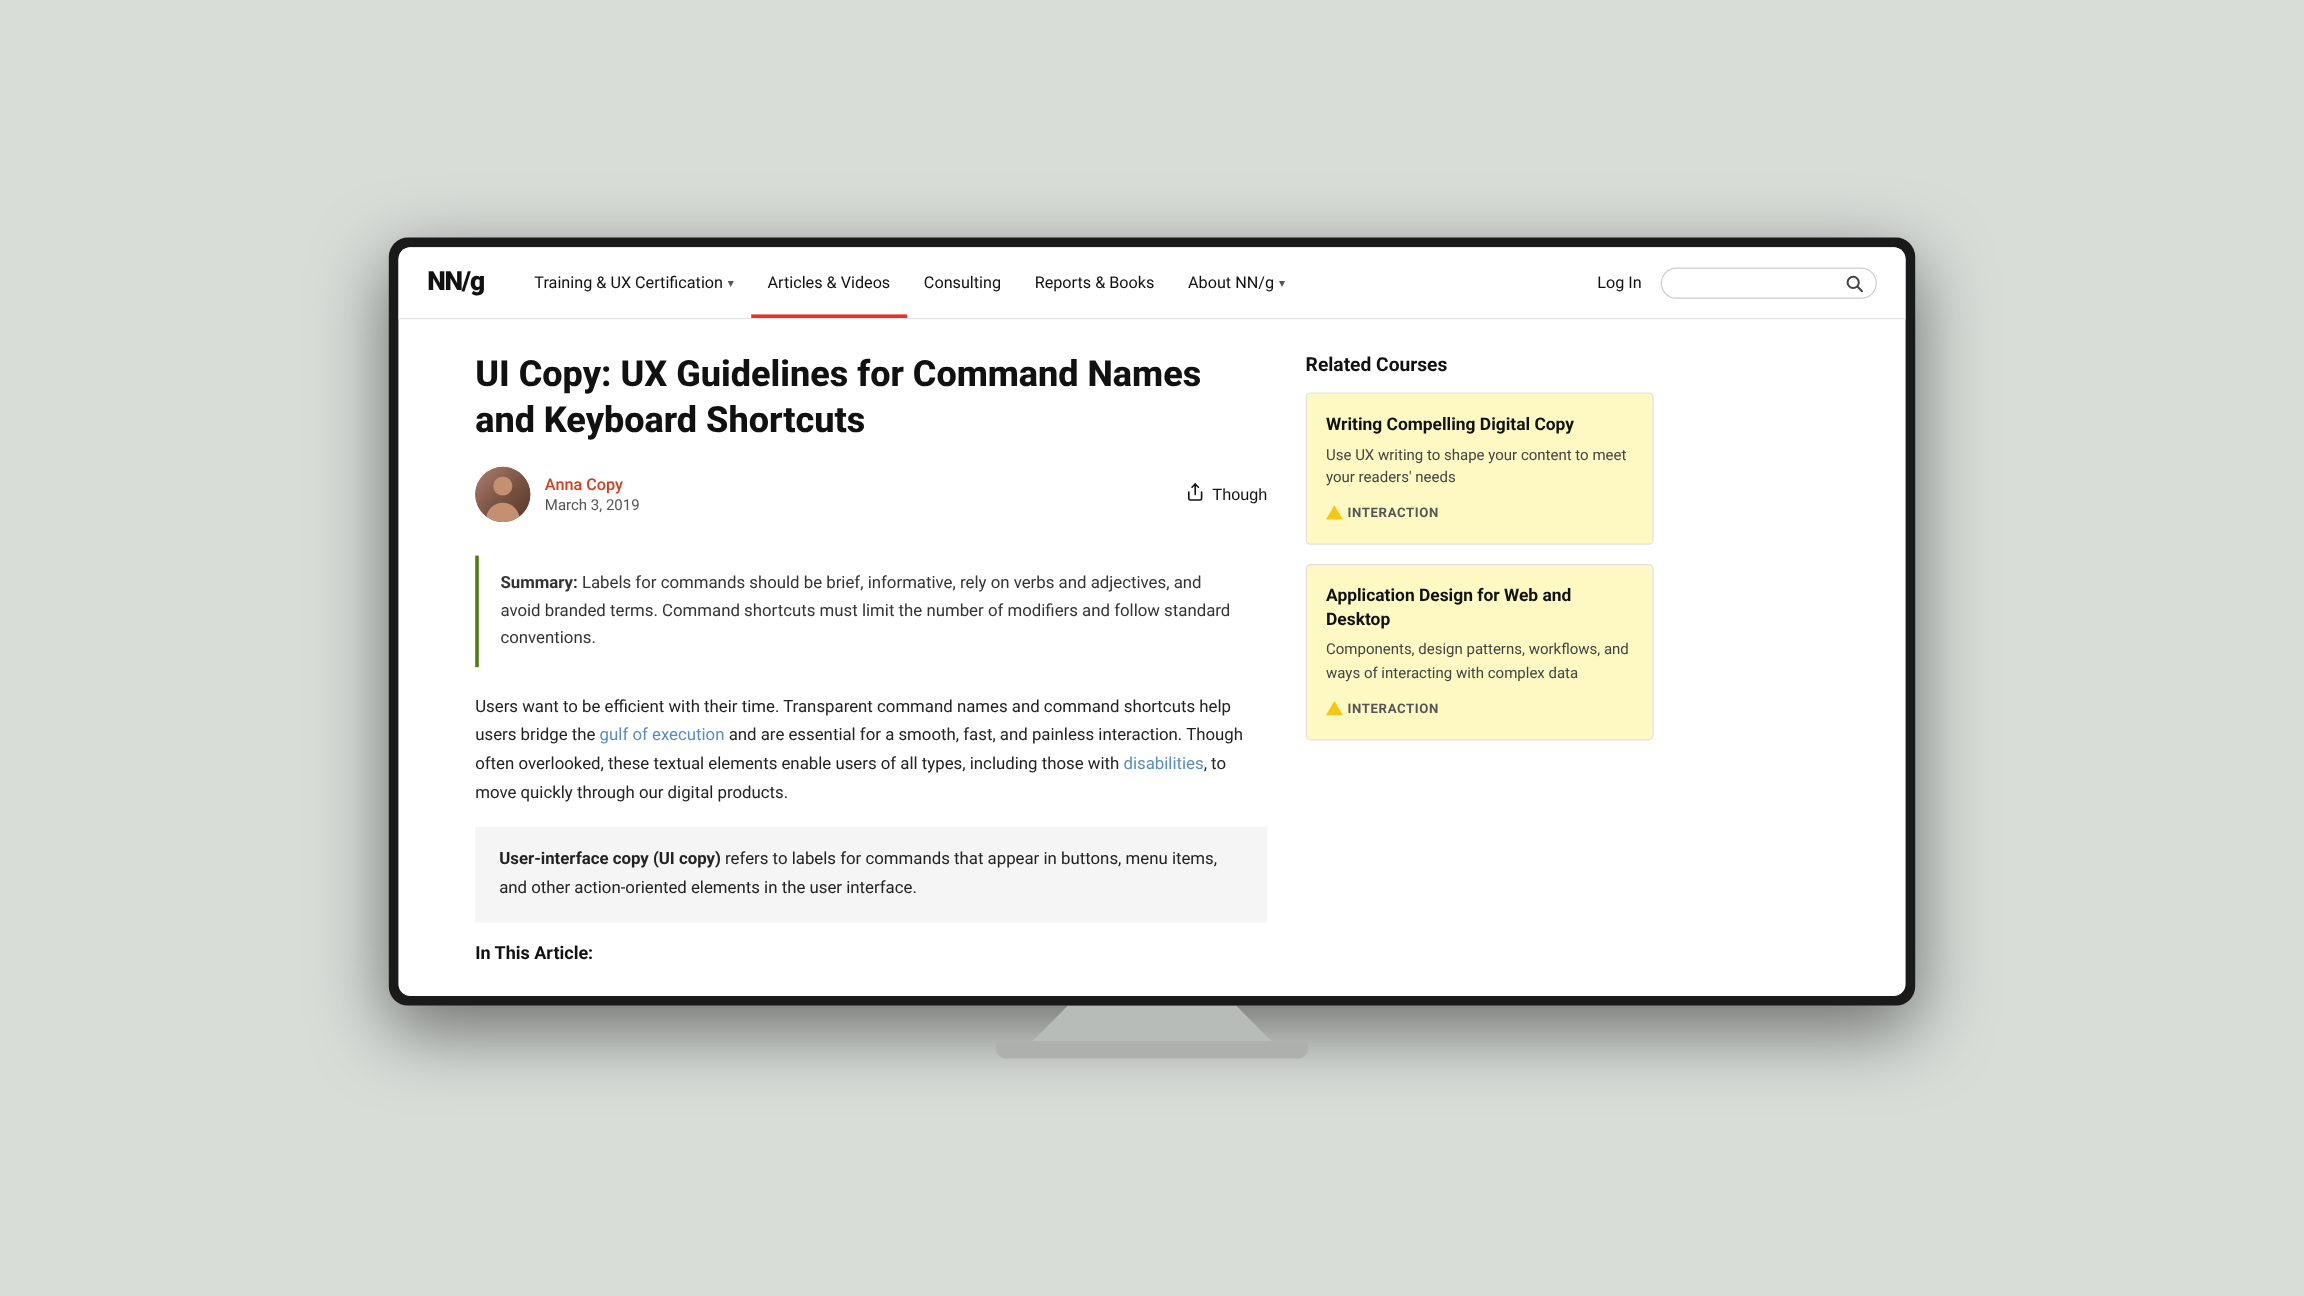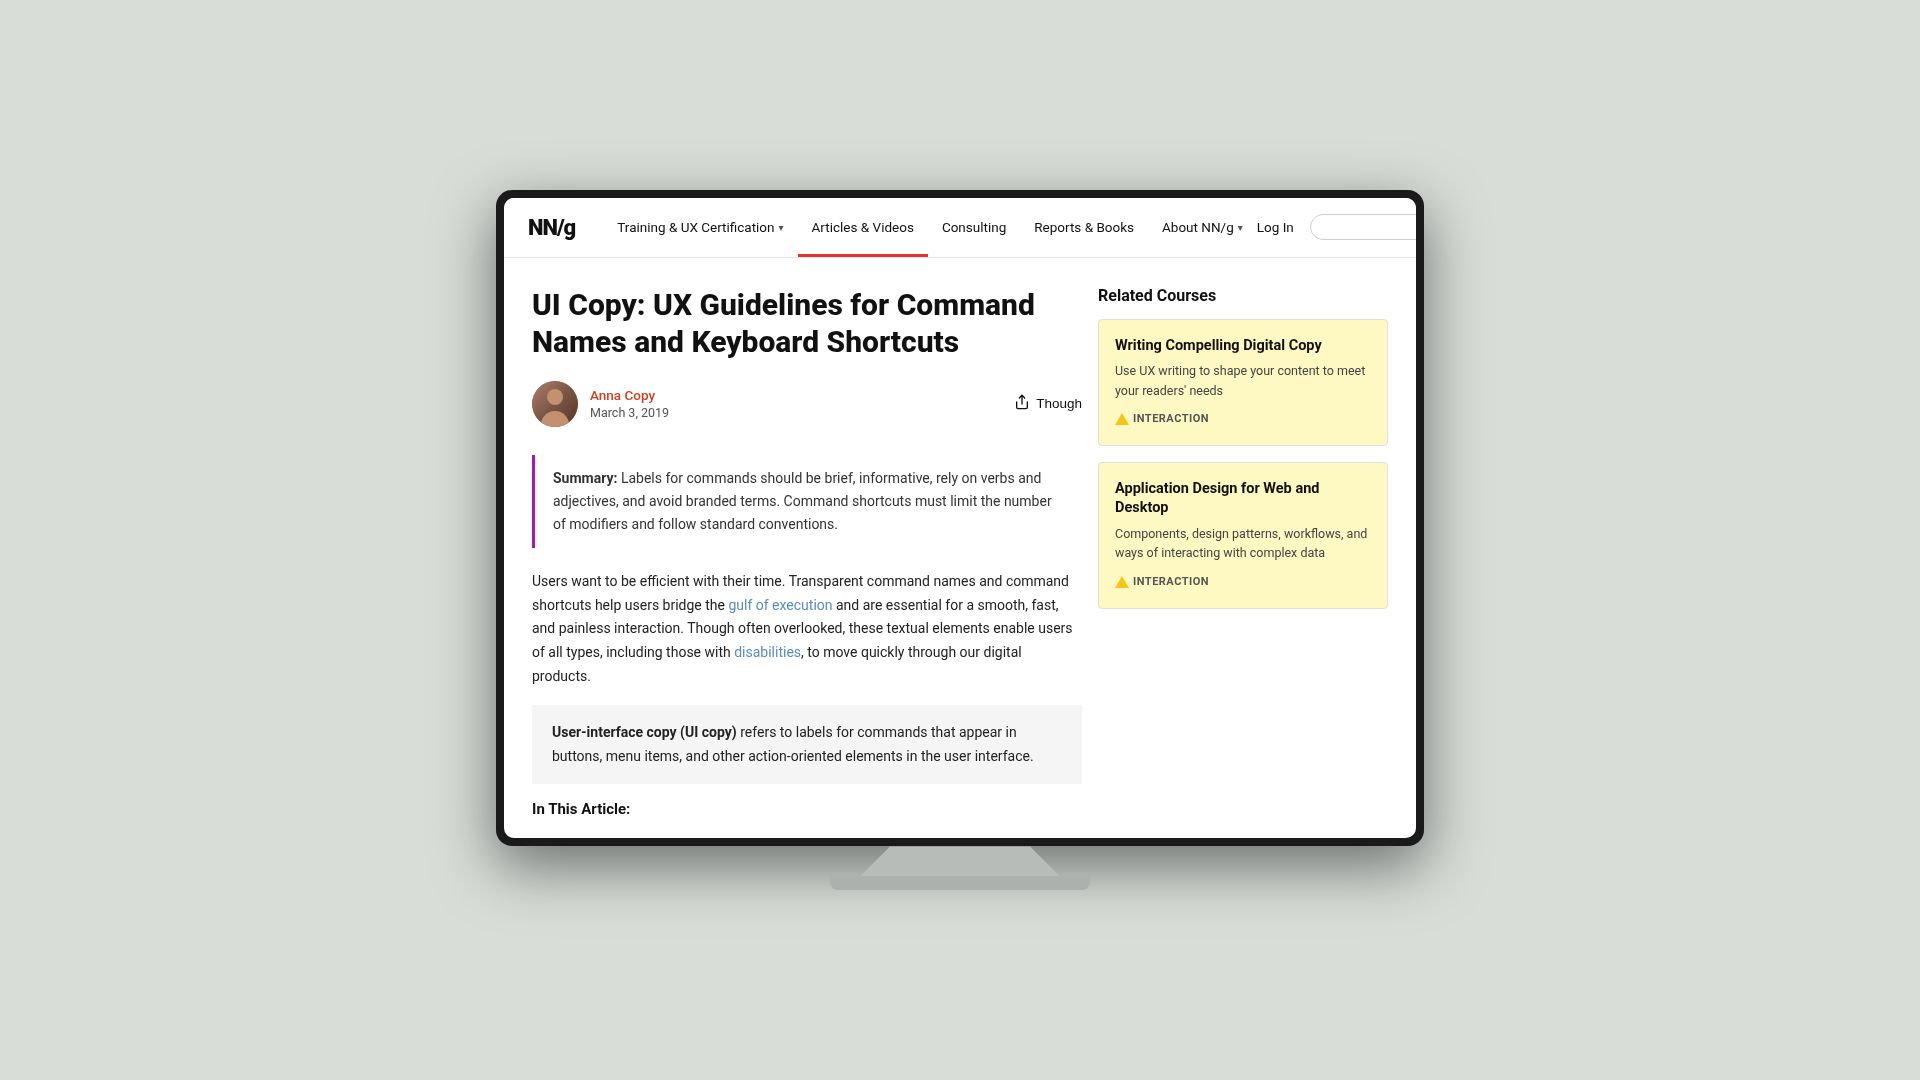--- a/index.html
+++ b/index.html
@@ -15,21 +15,21 @@
 
     .monitor-wrapper {
       position: relative;
       width: 1100px;
       display: flex;
       flex-direction: column;
       align-items: center;
     }
 
     .monitor-screen {
-      width: 928px;
+      width: 1272px;
       min-height: 640px;
       background: #1a1a1a;
       border-radius: 16px;
       padding: 8px;
       box-shadow: 0 20px 60px rgba(0,0,0,0.5);
     }
 
     .browser-window {
       background: #ffffff;
       border-radius: 10px;
@@ -138,21 +138,22 @@
       display: flex;
       align-items: center;
       color: #444;
       font-size: 16px;
     }
 
     
     .main-content {
       display: flex;
       padding: 28px 28px 20px 28px;
-      gap: 16px;
+      gap: 32px;
+      margin-left: 36px;
     }
 
     .article-content {
       flex: 1;
       max-width: 660px;
     }
 
     .article-title {
       font-size: 30px;
       font-weight: 800;
@@ -239,21 +240,21 @@
       cursor: pointer;
       background: none;
       border: none;
     }
 
     .share-icon {
       font-size: 16px;
     }
 
     .summary-block {
-      border-left: 3px solid #a21caf;
+      border-left: 3px solid #4d7c0f;
       padding: 12px 18px;
       margin-bottom: 22px;
       font-size: 14px;
       color: #333;
       line-height: 1.65;
     }
 
     .summary-bold {
       font-weight: 700;
     }

